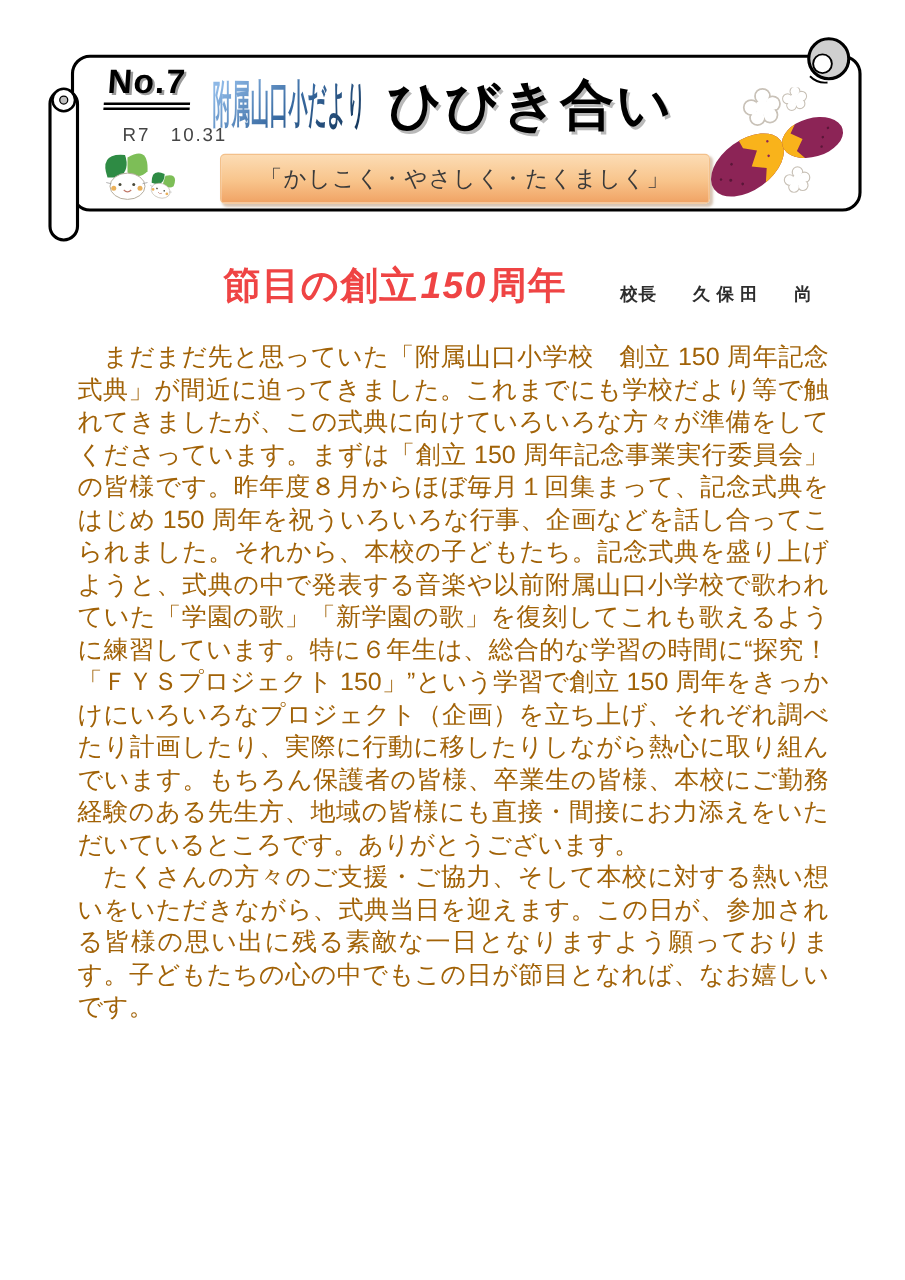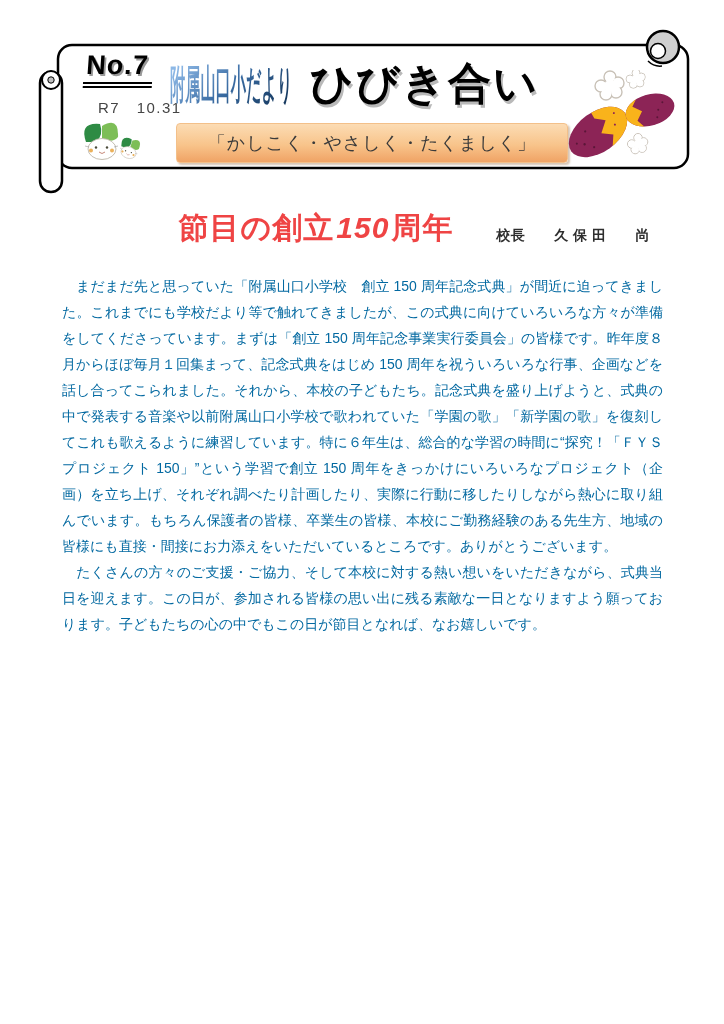--- a/index.html
+++ b/index.html
@@ -47,21 +47,21 @@
     position:absolute;left:0;top:179px;width:632px;text-align:center;
     font-size:30px;font-weight:900;letter-spacing:1px;color:#ef4444;white-space:nowrap;margin-top:29px;
   }
   .doc-title .num{font-style:italic;padding:0 2px;}
   .author-line{
     position:absolute;top:227px;right:74px;
     font-size:14px;letter-spacing:0.5px;color:#2e2e2e;white-space:nowrap;font-weight:bold;
   }
   .article{
     position:absolute;left:62px;top:273px;width:601px;
-    font-size:14px;line-height:26px;color:#0369a1;
+    font-size:20px;line-height:26px;color:#a16207;
     text-align:justify;text-justify:inter-ideograph;
   }
   .article p{margin:0;}
 </style>
 </head>
 <body>
 
 <div class="page">
 
   <svg class="banner-svg" width="660" height="190" viewBox="0 0 660 190">

